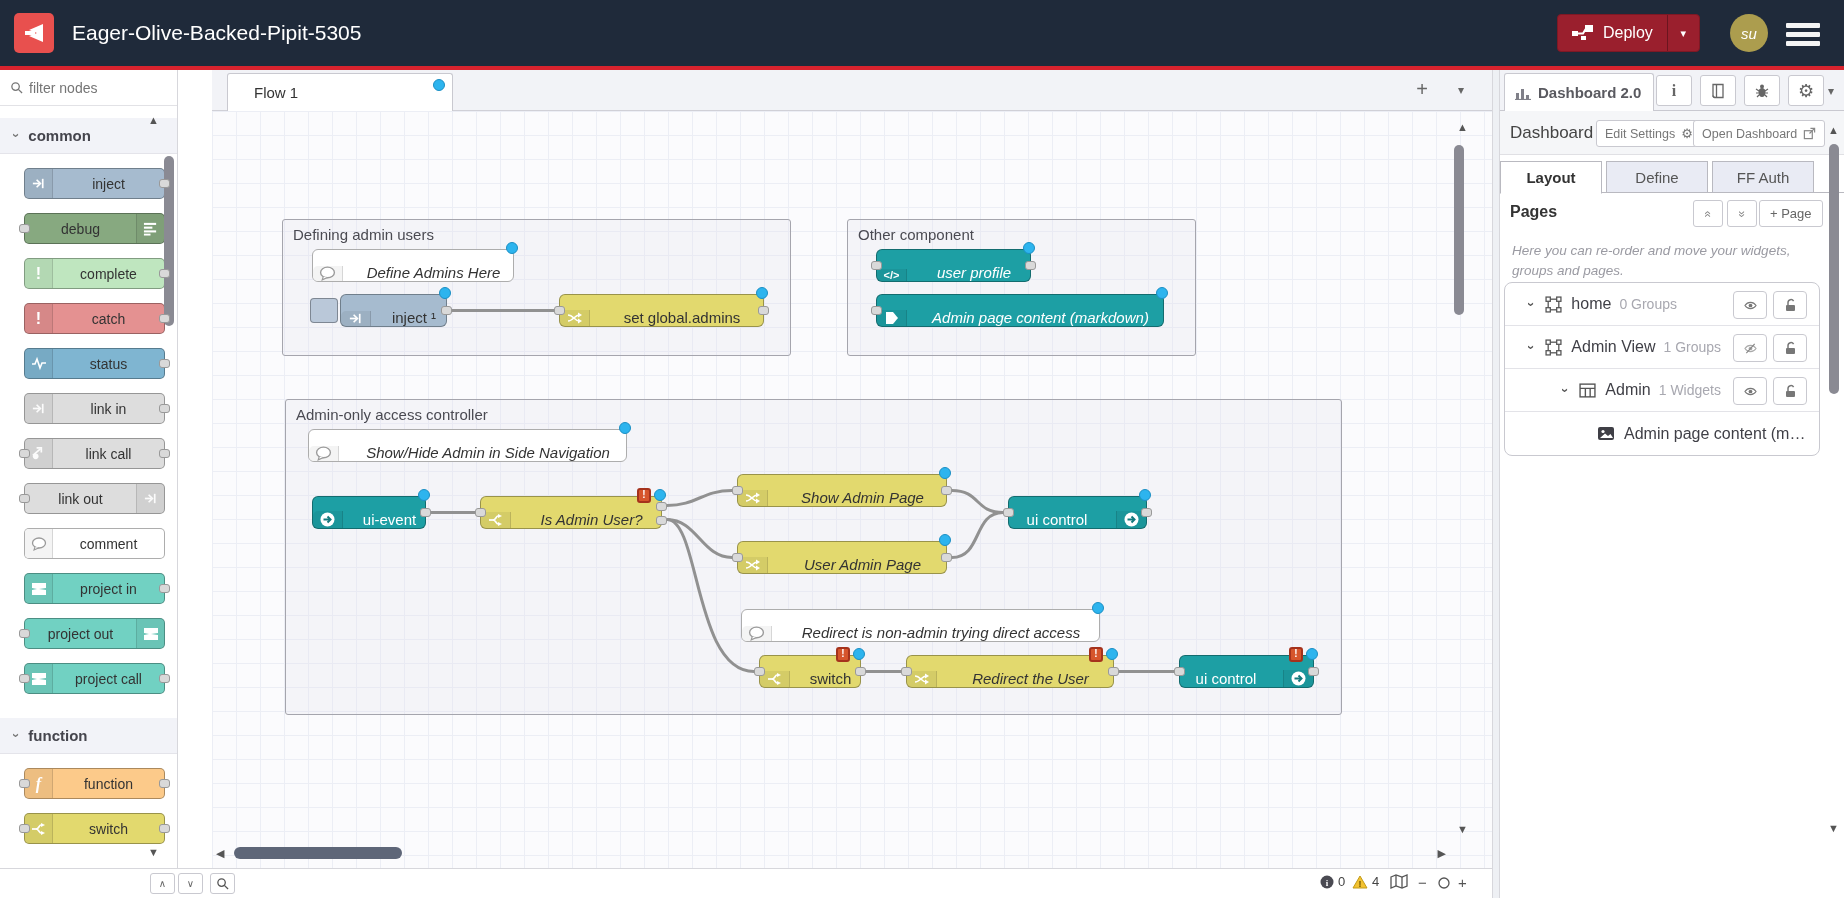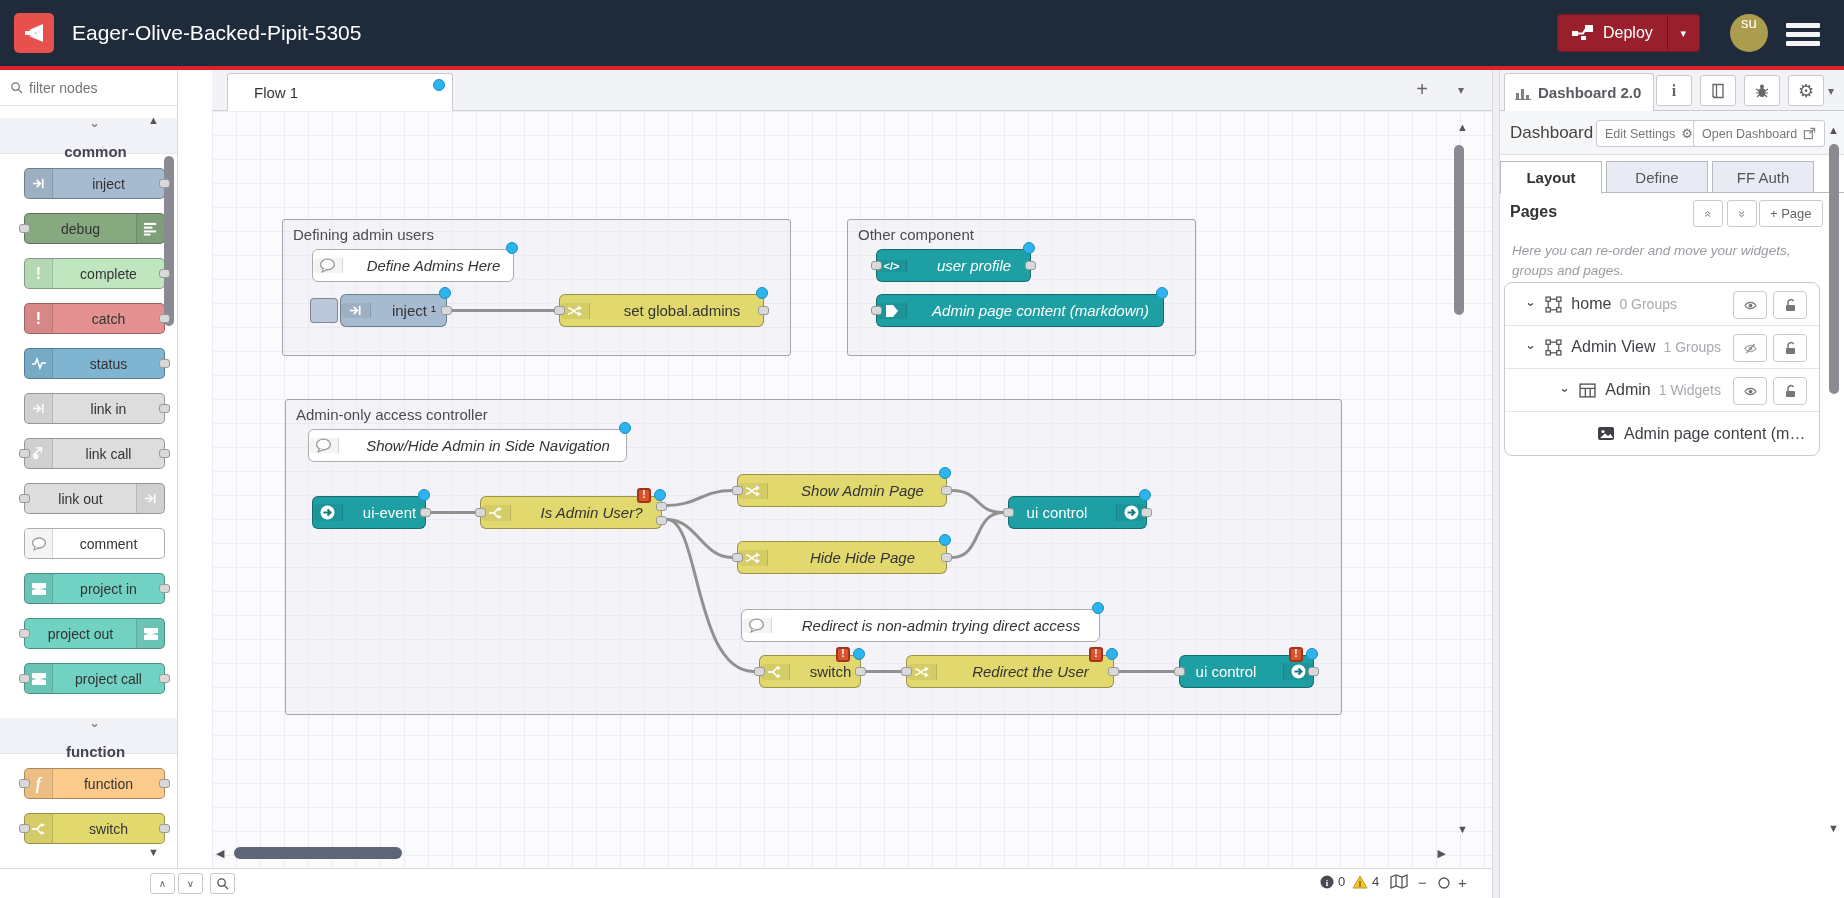--- a/index.html
+++ b/index.html
@@ -6,29 +6,29 @@
   html,body { width:1844px; height:898px; font-family:"Liberation Sans",sans-serif; background:#fff; overflow:hidden; }
   #app { position:relative; width:1844px; height:898px; background:#fff; }
 
   
   .hdr { position:absolute; left:0; top:0; width:1844px; height:70px; background:#1f2a3a; border-bottom:4px solid #d8232e; }
   .logo { position:absolute; left:14px; top:13px; width:40px; height:40px; background:#e8504e; border-radius:5px; display:flex; align-items:center; justify-content:center; }
   .hdr-title { position:absolute; left:72px; top:0; height:66px; line-height:66px; color:#fff; font-size:21px;text-align:center; }
   .deploy { position:absolute; left:1557px; top:14px; height:38px; display:flex; background:#9a1f2d; border-radius:4px; border:1px solid #7e1824; color:#fff; cursor:pointer; }
   .deploy-main { display:flex; align-items:center; gap:9px; padding:0 14px; font-size:16px; }
   .deploy-caret { width:32px; display:flex; align-items:center; justify-content:center; border-left:1px solid rgba(0,0,0,.3); font-size:11px; }
-  .avatar { position:absolute; left:1730px; top:14px; width:38px; height:38px; border-radius:50%; background:#ac9d4e; color:#fff; font-size:15px; display:flex; justify-content:center; }
+  .avatar { position:absolute; left:1730px; top:14px; width:38px; height:38px; border-radius:50%; background:#ac9d4e; color:#fff; font-size:15px; display:flex; align-items:center; justify-content:center;font-style:italic; }
   .burger { position:absolute; left:1786px; top:23px; width:34px; cursor:pointer; }
   .burger div { height:5px; background:#f4f4f4; border-radius:1px; margin-bottom:4px; }
 
   
   .palette { position:absolute; left:0; top:70px; width:178px; height:798px; background:#fff; border-right:1px solid #d7d7dc; }
   .filter-box { position:relative; height:36px; border-bottom:1px solid #e2e2e6; display:flex; align-items:center; padding-left:10px; gap:6px; }
   .filter-box input { border:0; outline:0; font-size:14px; color:#555; width:150px; font-family:"Liberation Sans",sans-serif; background:transparent; }
-  .cat-hdr { height:36px; background:#f2f3f8; border-bottom:1px solid #e4e4ea; display:flex; align-items:center; gap:10px; padding-left:14px; font-size:15px; font-weight:bold; color:#45454d;flex-direction:column; }
+  .cat-hdr { height:36px; background:#f2f3f8; border-bottom:1px solid #e4e4ea; display:flex; align-items:center; gap:10px; padding-left:14px; font-size:15px; font-weight:bold; color:#45454d; }
   .chev { display:inline-block; color:#777; font-size:13px; transform:rotate(90deg); font-weight:bold; }
   .plist { padding-top:12px; }
   .pnode { position:relative; width:141px; height:31px; margin:14px 0 0 24px; border-radius:5px; border:1px solid rgba(0,0,0,.32); display:flex; align-items:stretch; font-size:14px; color:#333; cursor:grab; }
   .pnode .nicon { width:28px; display:flex; align-items:center; justify-content:center; background:rgba(0,0,0,.06); }
   .pnode .nicon.l { border-right:1px solid rgba(0,0,0,.12); border-radius:4px 0 0 4px; }
   .pnode .nicon.r { border-left:1px solid rgba(0,0,0,.12); border-radius:0 4px 4px 0; order:2; }
   .pnode .plbl { flex:1; display:flex; align-items:center; justify-content:center; white-space:nowrap; }
   .port { position:absolute; width:11px; height:9px; background:#d9d9d9; border:1px solid #999; border-radius:3px; top:50%; margin-top:-5px; z-index:3; cursor:crosshair; }
   .port.in { left:-6px; } .port.out { right:-6px; }
   .c-inject{background:#a6bbcf}.c-debug{background:#87a980}.c-complete{background:#bfe6bf}.c-catch{background:#e49191}
@@ -43,21 +43,21 @@
   .tabbar { position:relative; height:41px; background:#f2f3f7; border-bottom:1px solid #d0d0d7; }
   .flowtab { position:absolute; left:15px; top:3px; width:226px; height:38px; background:#fff; border:1px solid #c9c9d0; border-bottom:none; border-radius:3px 3px 0 0; display:flex; align-items:center; padding-left:26px; font-size:15px; color:#333; }
   .flowtab .dot { position:absolute; right:7px; top:5px; }
   .tab-plus { position:absolute; right:64px; top:8px; font-size:20px; color:#666; cursor:pointer; }
   .tab-caret { position:absolute; right:28px; top:13px; font-size:12px; color:#666; cursor:pointer; }
   .canvas { position:relative; width:1280px; height:757px; overflow:hidden; background:#fbfbfd;
     background-image:linear-gradient(#eceef5 1px,transparent 1px),linear-gradient(90deg,#eceef5 1px,transparent 1px);
     background-size:24px 24px; }
   .grp { position:absolute; border:1px solid #a5a5ad; border-radius:3px; background:rgba(228,228,238,.28); }
   .grp-title { position:absolute; top:6px; left:10px; font-size:15px; color:#4a4a52; white-space:nowrap; }
-  .fnode { position:absolute; height:33px; border:1px solid rgba(0,0,0,.32); border-radius:6px; display:flex; align-items:center; font-size:15px; color:#333; cursor:move;gap:11px; }
+  .fnode { position:absolute; height:33px; border:1px solid rgba(0,0,0,.32); border-radius:6px; display:flex; align-items:flex-end; font-size:15px; color:#333; cursor:move;gap:11px; }
   .fnode .nicon { width:30px; display:flex; align-items:center; justify-content:center; background:rgba(0,0,0,.06); }
   .fnode .nicon.l { border-right:1px solid rgba(0,0,0,.12); border-radius:5px 0 0 5px; }
   .fnode .nicon.r { border-left:1px solid rgba(0,0,0,.12); border-radius:0 5px 5px 0; order:2; }
   .fnode .flbl { flex:1; display:flex; align-items:center; justify-content:center; white-space:nowrap; padding:0 8px; }
   .it { font-style:italic; }
   .dot { width:12px; height:12px; border-radius:50%; background:#2db4ee; border:1px solid #1b8fc4; }
   .ndot { position:absolute; top:-8px; right:-5px; z-index:4; }
   .badge { position:absolute; top:-9px; right:10px; width:14px; height:15px; background:#d6552c; border:2px solid #a5321c; border-radius:3px; color:#fff; font-weight:bold; font-size:10px; line-height:10px; text-align:center; z-index:4; }
   .badge::after { content:"!"; }
   .inj-btn { position:absolute; width:28px; height:25px; background:#bac8d9; border:1px solid rgba(0,0,0,.32); border-radius:4px; cursor:pointer; }
@@ -475,21 +475,21 @@
 
       <div class="fnode" style="left:525px;top:430px;width:210px;background:#e2d96e;">
         <span class="nicon l">
             <svg width="16" height="16" viewBox="0 0 16 16">
               <path d="M1 5 C6 5 8 11 12 11" stroke="#fff" stroke-width="1.6" fill="none"></path>
               <path d="M1 11 C6 11 8 5 12 5" stroke="#fff" stroke-width="1.6" fill="none"></path>
               <polygon points="11,2.5 15,5 11,7.5" fill="#fff"></polygon>
               <polygon points="11,8.5 15,11 11,13.5" fill="#fff"></polygon>
             </svg>
           </span>
-        <span class="flbl it">Hide Hide Page</span>
+        <span class="flbl it">User Admin Page</span>
         <span class="port in"></span>
         <span class="port out"></span>
         <span class="ndot dot"></span>
       </div>
 
       <div class="fnode" style="left:796px;top:385px;width:139px;background:#1d9fa4;color:#fff;">
         <span class="nicon r">
             <svg width="17" height="17" viewBox="0 0 17 17">
               <circle cx="8.5" cy="8.5" r="7" fill="#fff"></circle>
               <path d="M4.5 8.5H11" stroke="#12787c" stroke-width="2"></path>

